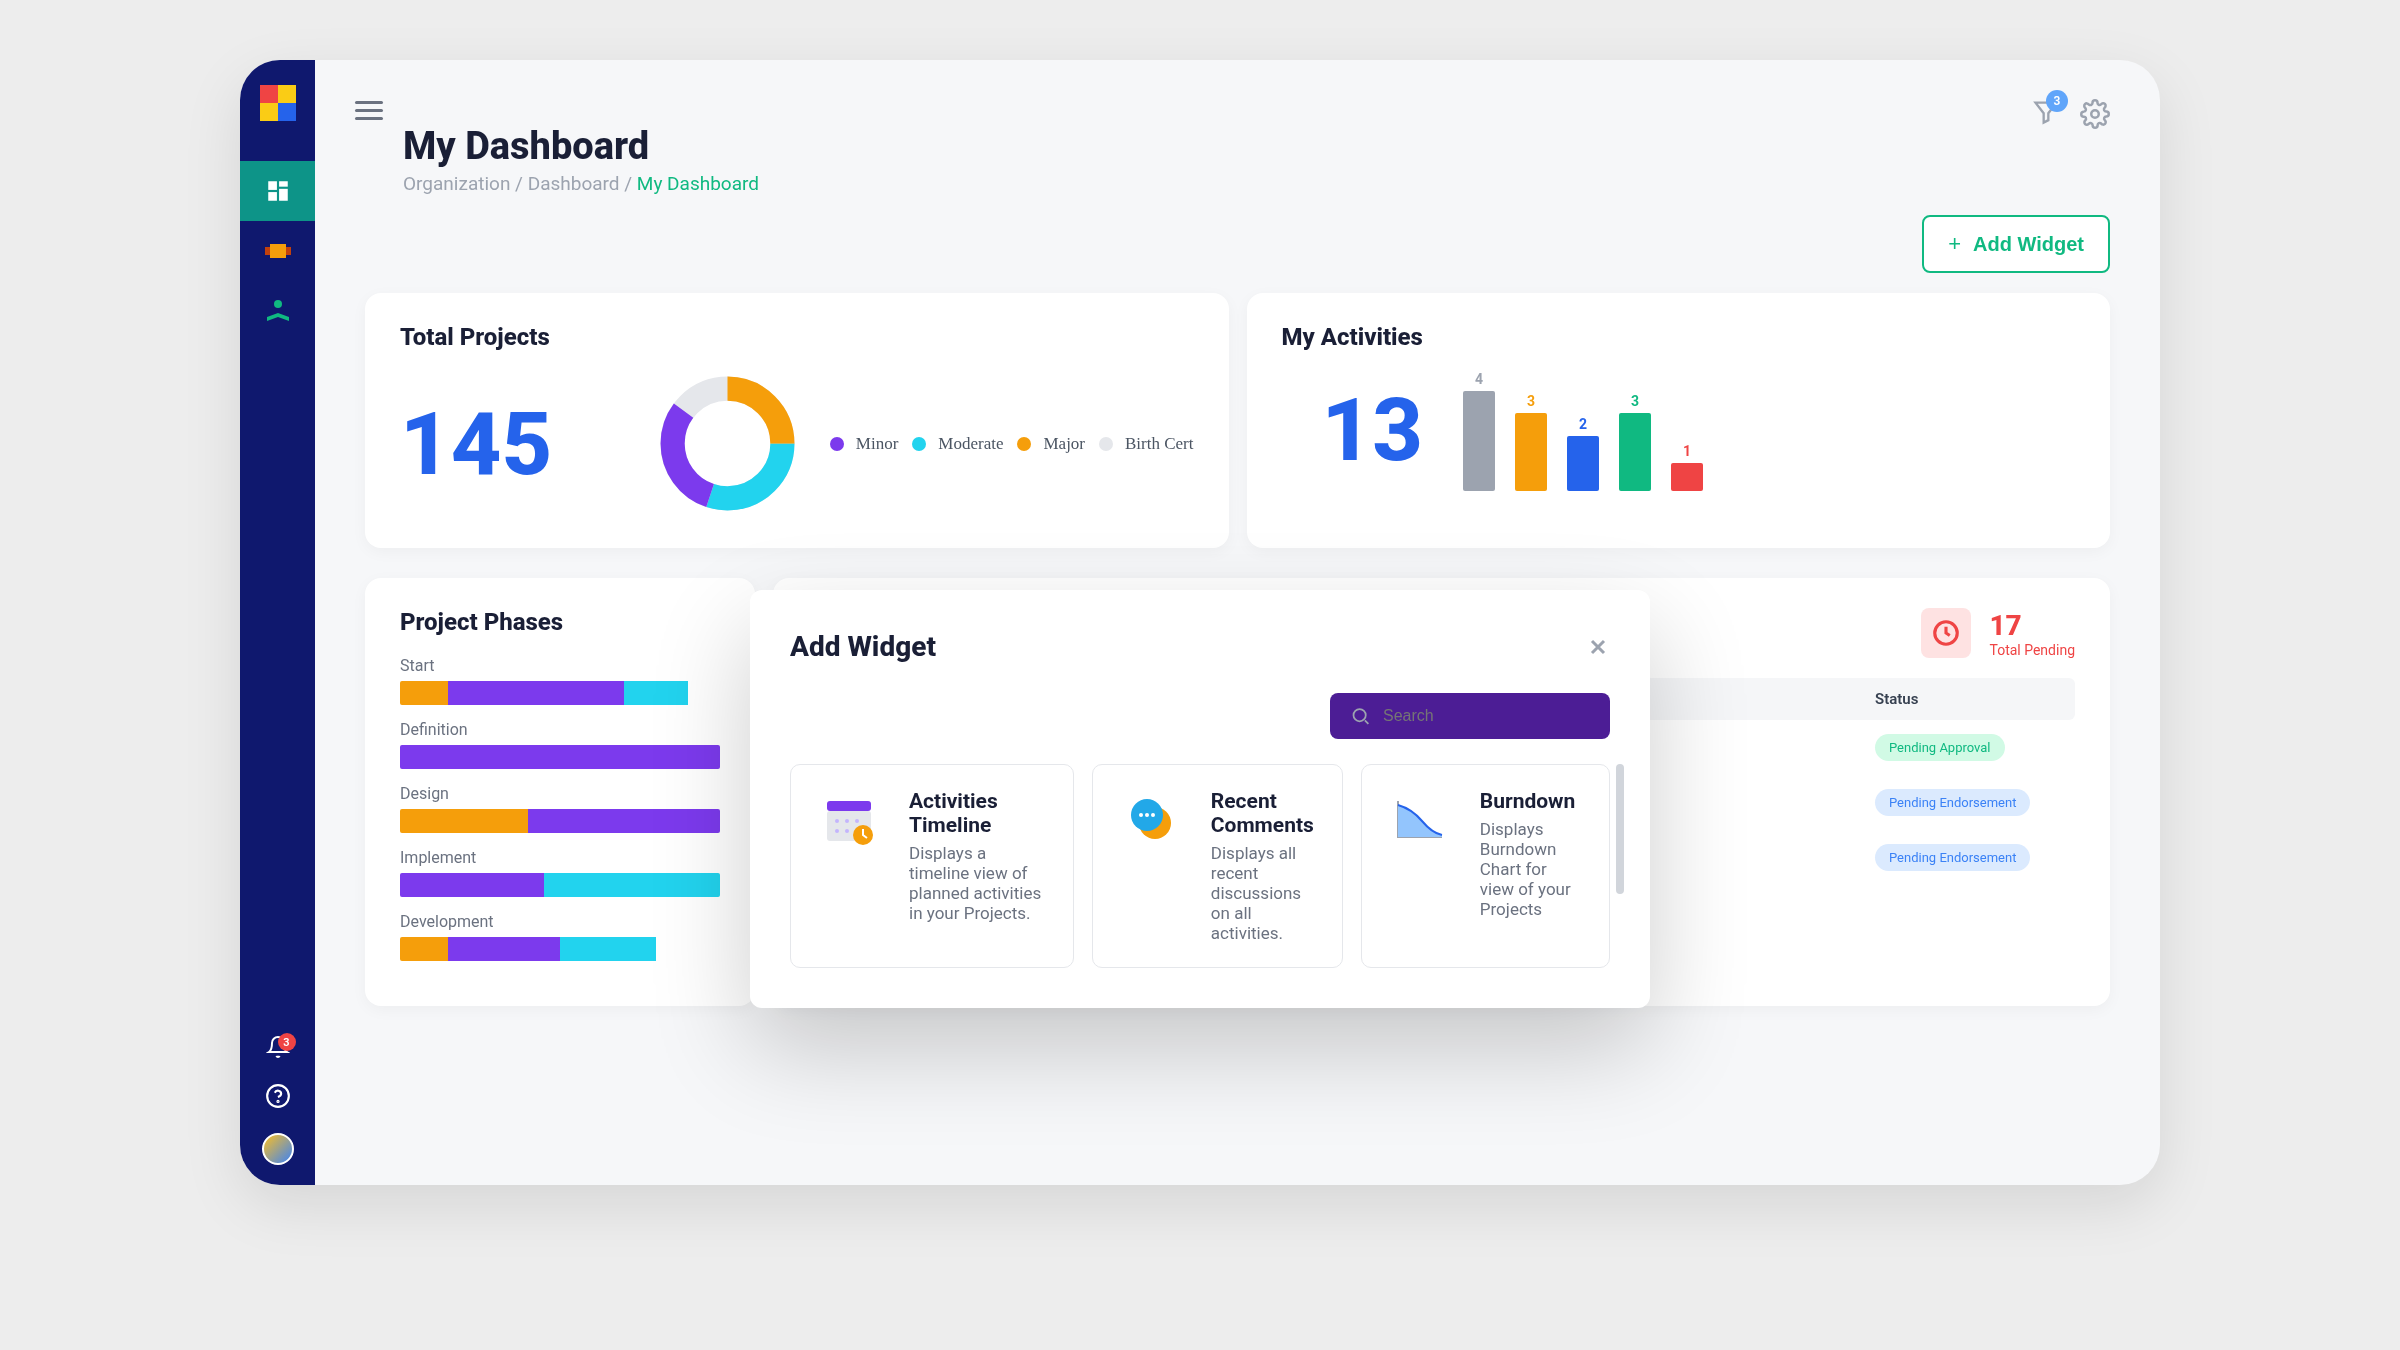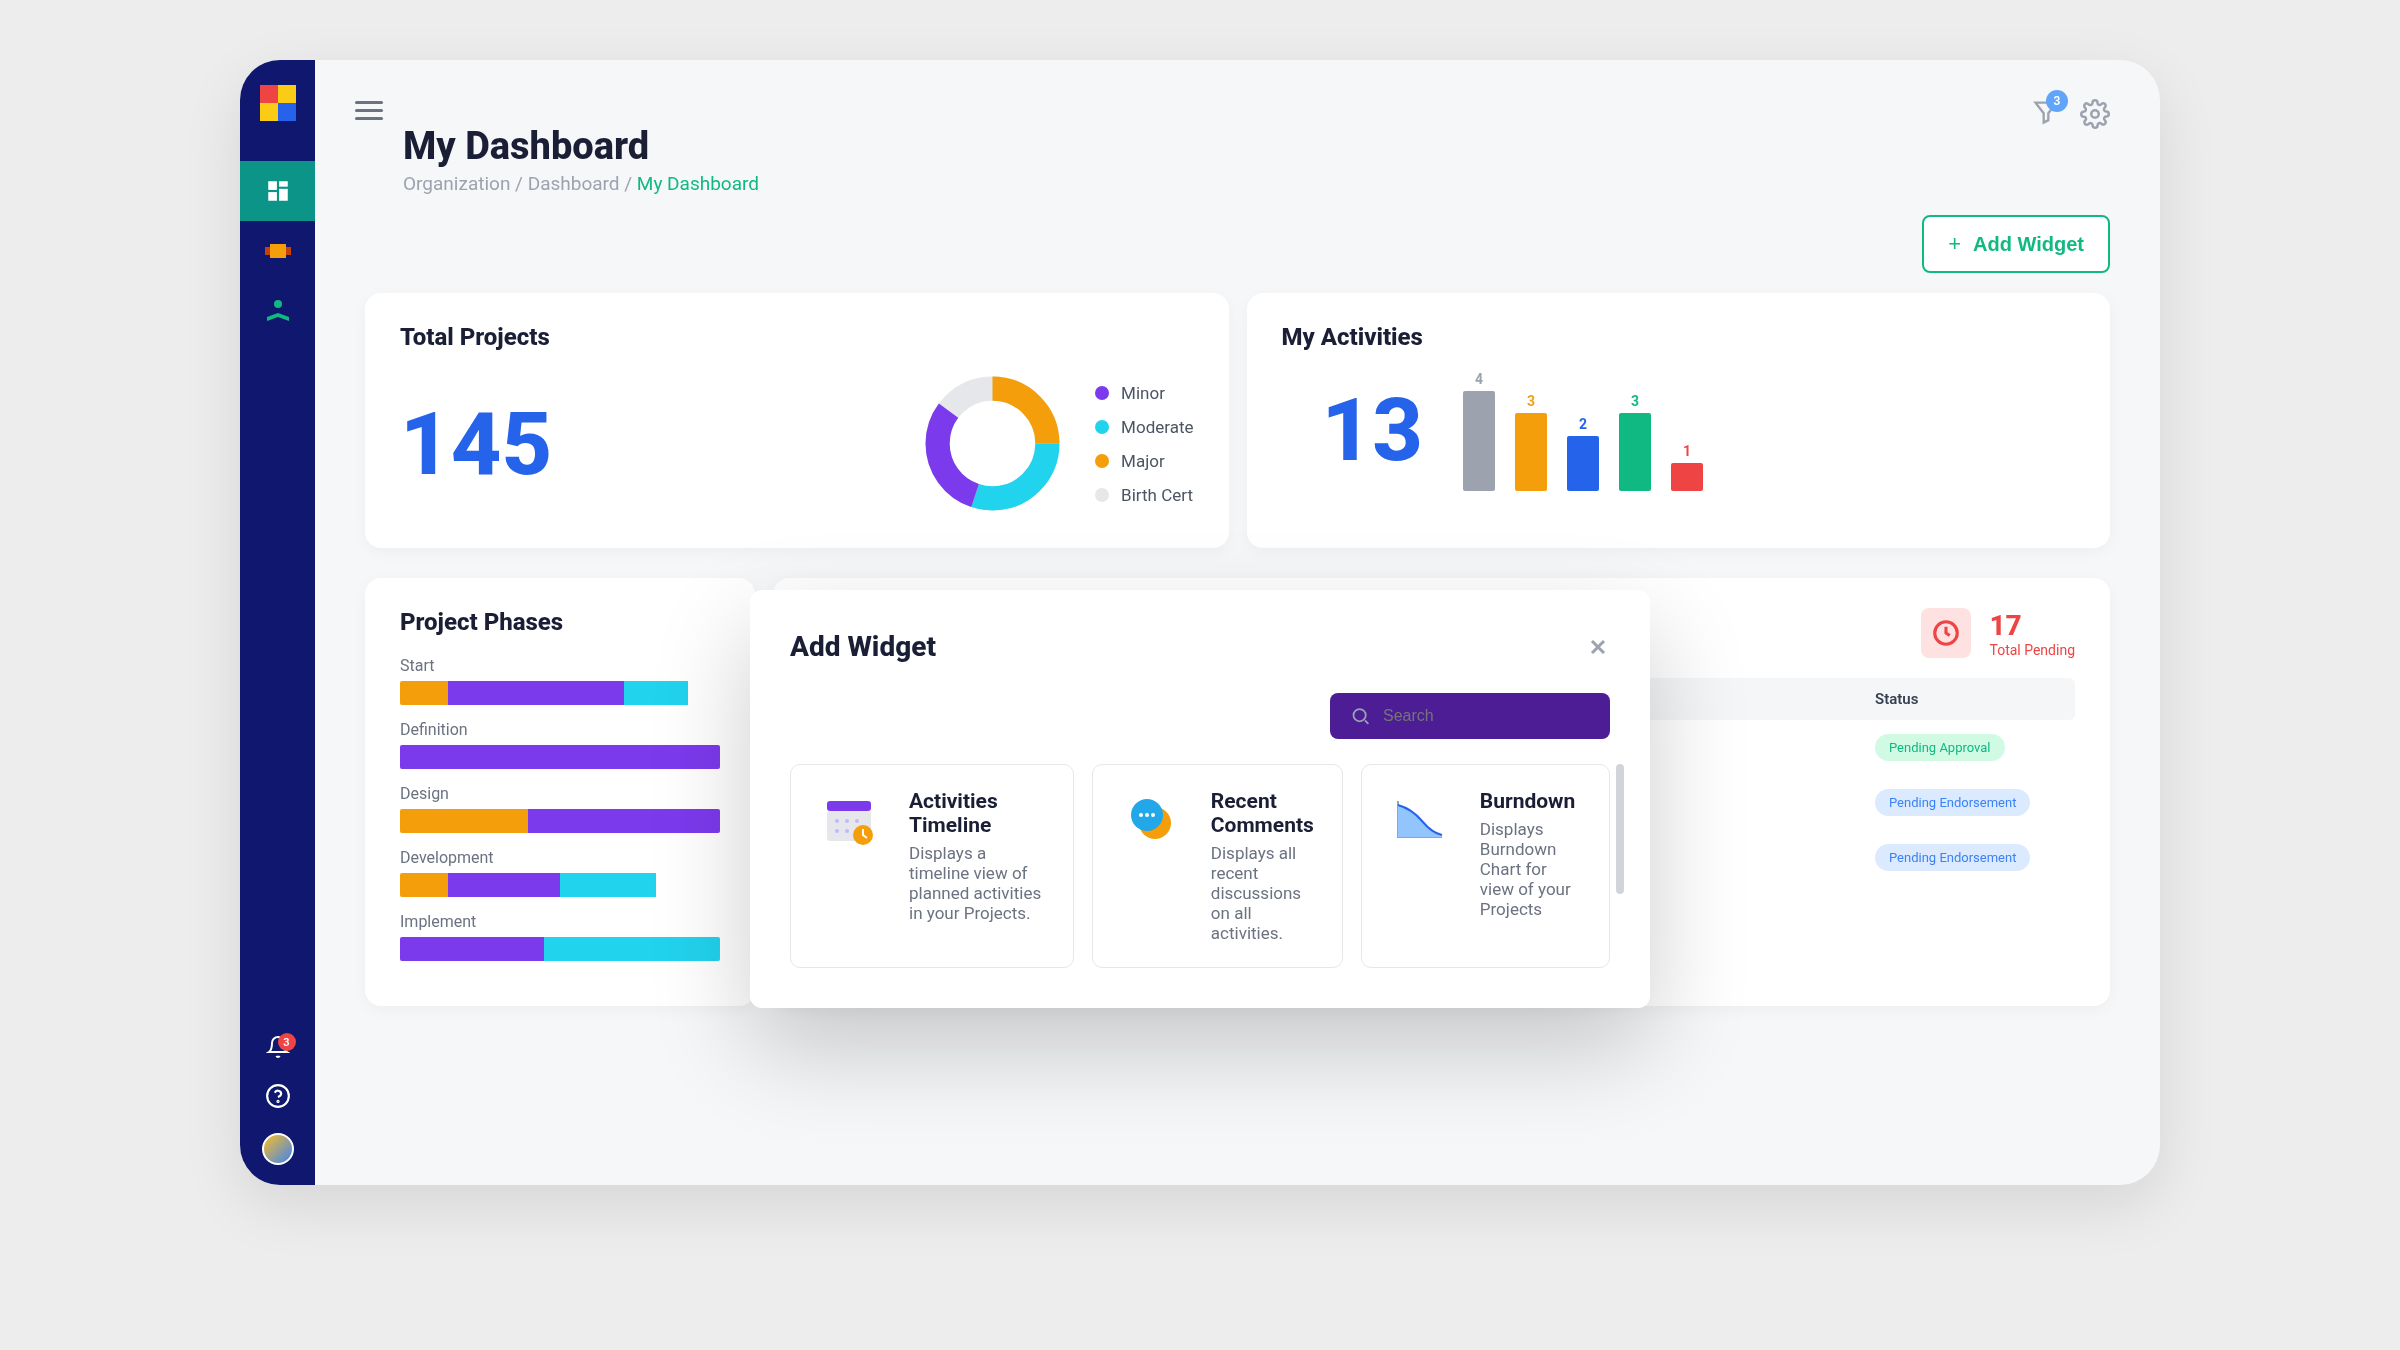--- a/index.html
+++ b/index.html
@@ -32,21 +32,21 @@
 .toolbar { padding: 20px 50px 10px; display: flex; justify-content: flex-end; }
 .add-widget { border: 2px solid #10b981; color: #10b981; background: #fff; padding: 14px 24px; border-radius: 8px; font-size: 20px; font-weight: 600; display: flex; align-items: center; gap: 12px; cursor: pointer; }
 .content { padding: 10px 50px 40px; display: flex; flex-direction: column; gap: 30px; }
 .row { display: flex; gap: 18px; }
 .card { background: #fff; border-radius: 16px; padding: 30px 35px; box-shadow: 0 4px 16px rgba(0,0,0,0.04); }
 .card-title { font-size: 24px; font-weight: 800; color: #1a1f36; margin-bottom: 20px; }
 .card.total-projects { flex: 1; display: flex; flex-direction: column; min-height: 255px; }
 .tp-body { display: flex; align-items: center; gap: 30px; }
 .big-num { font-size: 88px; font-weight: 800; color: #2563eb; flex: 1; text-align: left; }
 .donut { width: 145px; height: 145px; }
-.legend { display: flex; flex-direction: column; gap: 14px; }
+.legend { display: flex; flex-direction: row; gap: 14px; font-family: Liberation Serif, serif; }
 .legend-item { display: flex; align-items: center; gap: 12px; font-size: 17px; color: #4b5563; }
 .dot { width: 14px; height: 14px; border-radius: 50%; }
 .card.my-activities { flex: 1; display: flex; flex-direction: column; min-height: 255px; }
 .ma-body { display: flex; align-items: flex-end; gap: 40px; }
 .ma-num { font-size: 88px; font-weight: 800; color: #2563eb; flex-shrink: 0; margin-left: 40px; margin-bottom: 10px; }
 .bars { display: flex; align-items: flex-end; gap: 20px; height: 120px; }
 .bar-wrap { display: flex; flex-direction: column; align-items: center; gap: 4px; }
 .bar-label { font-size: 14px; font-weight: 700; }
 .bar { width: 32px; border-radius: 2px; }
 .card.phases { width: 390px; }
@@ -260,32 +260,32 @@
                 </div>
               </div>
             <div class="phase">
                 <div class="phase-name">Design</div>
               <div class="phase-bar">
                   <div class="phase-seg" style="width:40%;background:#f59e0b"></div>
                   <div class="phase-seg" style="width:60%;background:#7c3aed"></div>
                 </div>
               </div>
             <div class="phase">
+                <div class="phase-name">Implement</div>
+              <div class="phase-bar">
+                  <div class="phase-seg" style="width:45%;background:#7c3aed"></div>
+                  <div class="phase-seg" style="width:55%;background:#22d3ee"></div>
+                </div>
+              </div>
+            <div class="phase">
                 <div class="phase-name">Development</div>
               <div class="phase-bar">
                   <div class="phase-seg" style="width:15%;background:#f59e0b"></div>
                   <div class="phase-seg" style="width:35%;background:#7c3aed"></div>
                   <div class="phase-seg" style="width:30%;background:#22d3ee"></div>
-                </div>
-              </div>
-            <div class="phase">
-                <div class="phase-name">Implement</div>
-              <div class="phase-bar">
-                  <div class="phase-seg" style="width:45%;background:#7c3aed"></div>
-                  <div class="phase-seg" style="width:55%;background:#22d3ee"></div>
                 </div>
               </div>
           </div>
 
           <div class="card pending">
             <div class="pending-head">
               <div class="clock-icon-box">
                 <svg width="30" height="30" viewBox="0 0 24 24" fill="none" stroke="#ef4444" stroke-width="2.5">
                     <circle cx="12" cy="12" r="9"></circle>
                     <path d="M12 7v5l3 2"></path>

